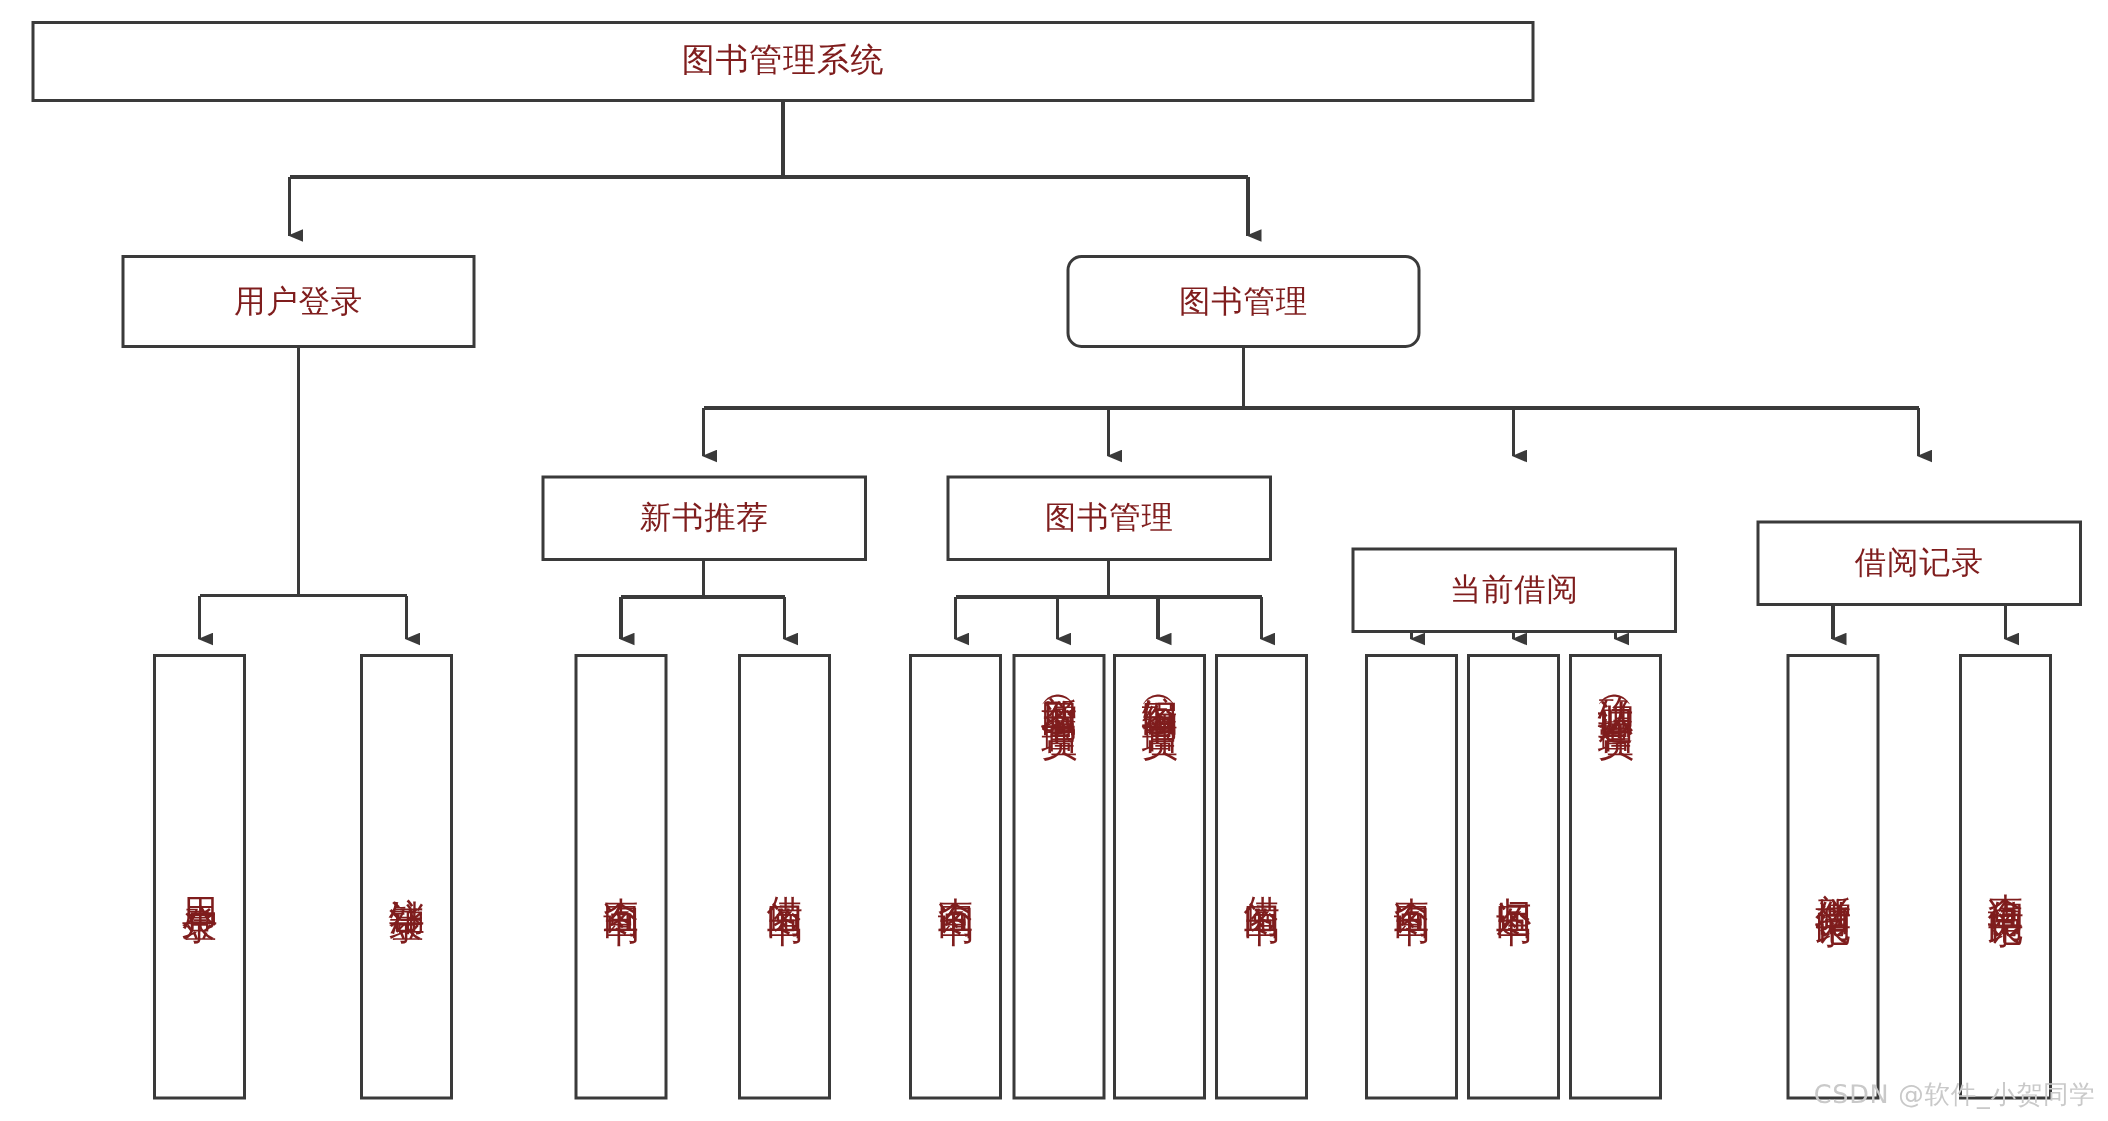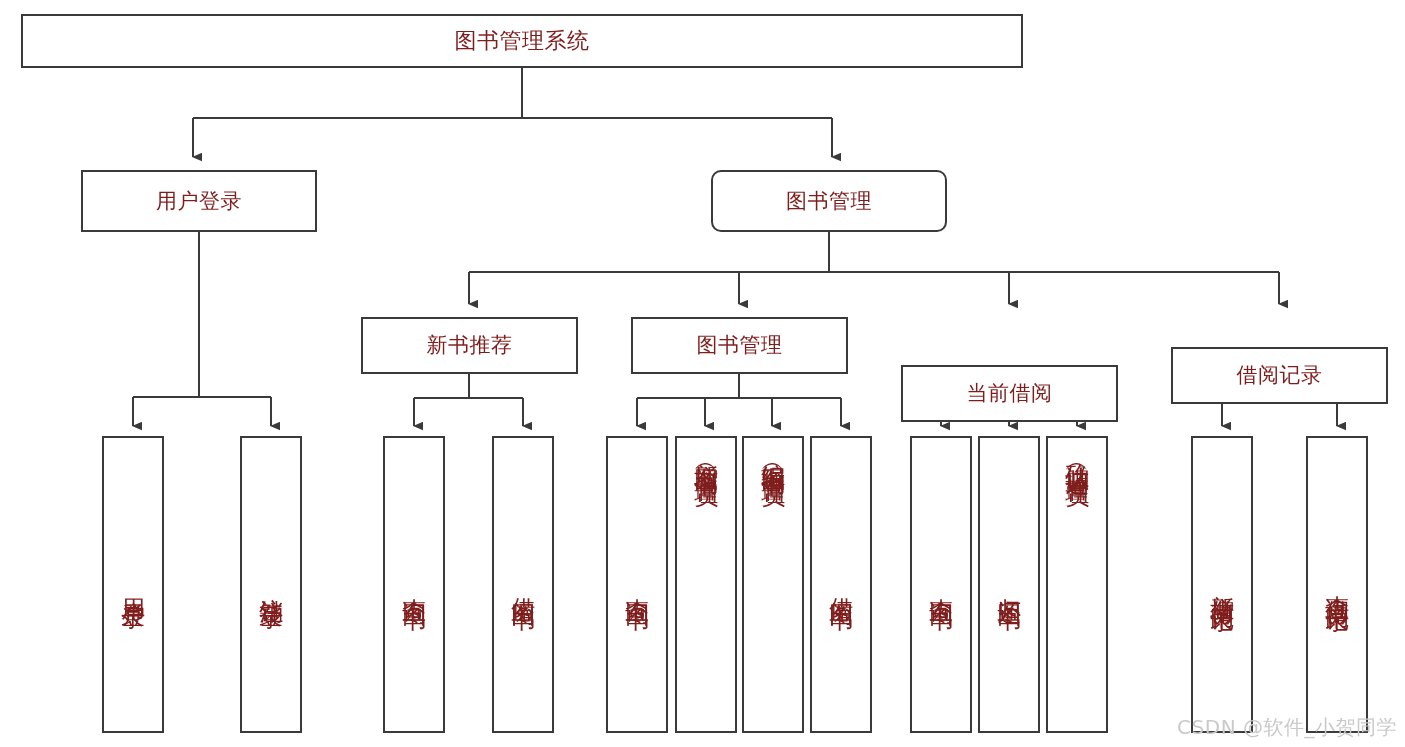--- a/index.html
+++ b/index.html
@@ -61,21 +61,21 @@
     margin: 0 auto;
   }
   .node.vert.centerv {
     align-items: center;
     padding-top: 0;
   }
   #watermark {
     position: absolute;
     right: 8px;
     bottom: 6px;
-    font-size: 20px;
+    font-size: 17px;
     color: #c9c9c9;
     letter-spacing: 0.5px;
     z-index: 5;
     white-space: nowrap;
     font-family: "DejaVu Sans", "Liberation Sans", sans-serif;
   }
 </style>
 </head>
 <body>
 

